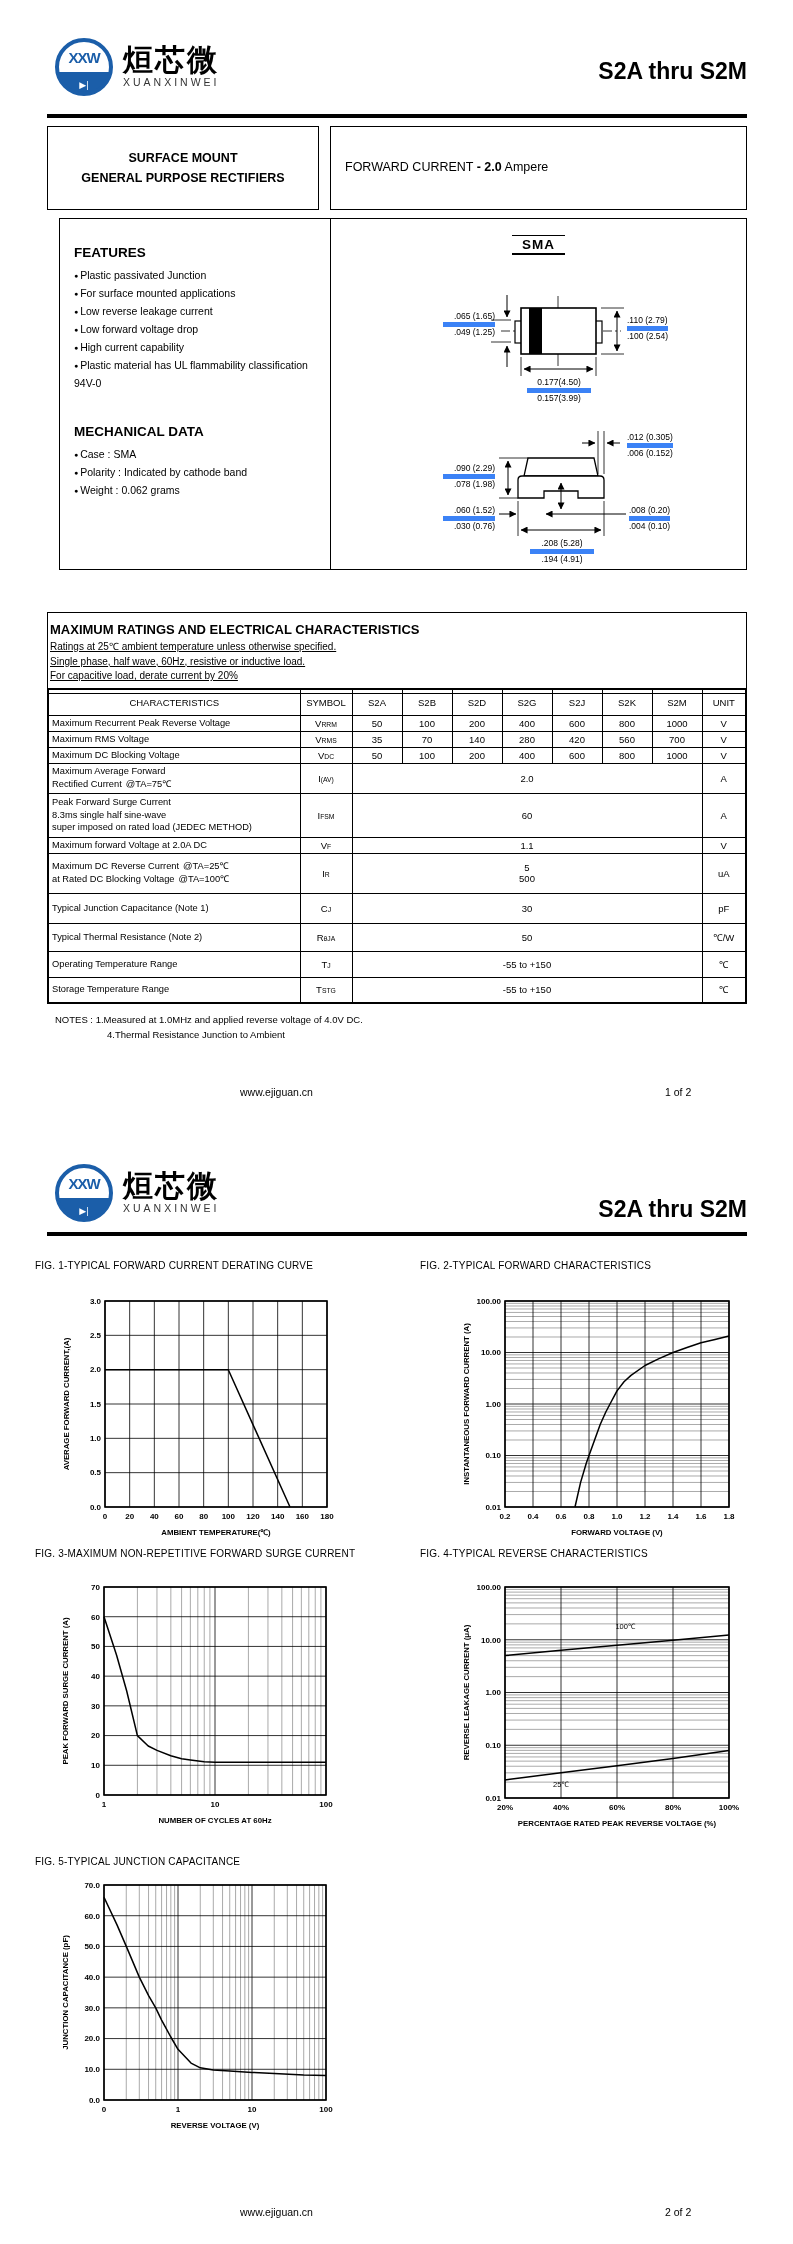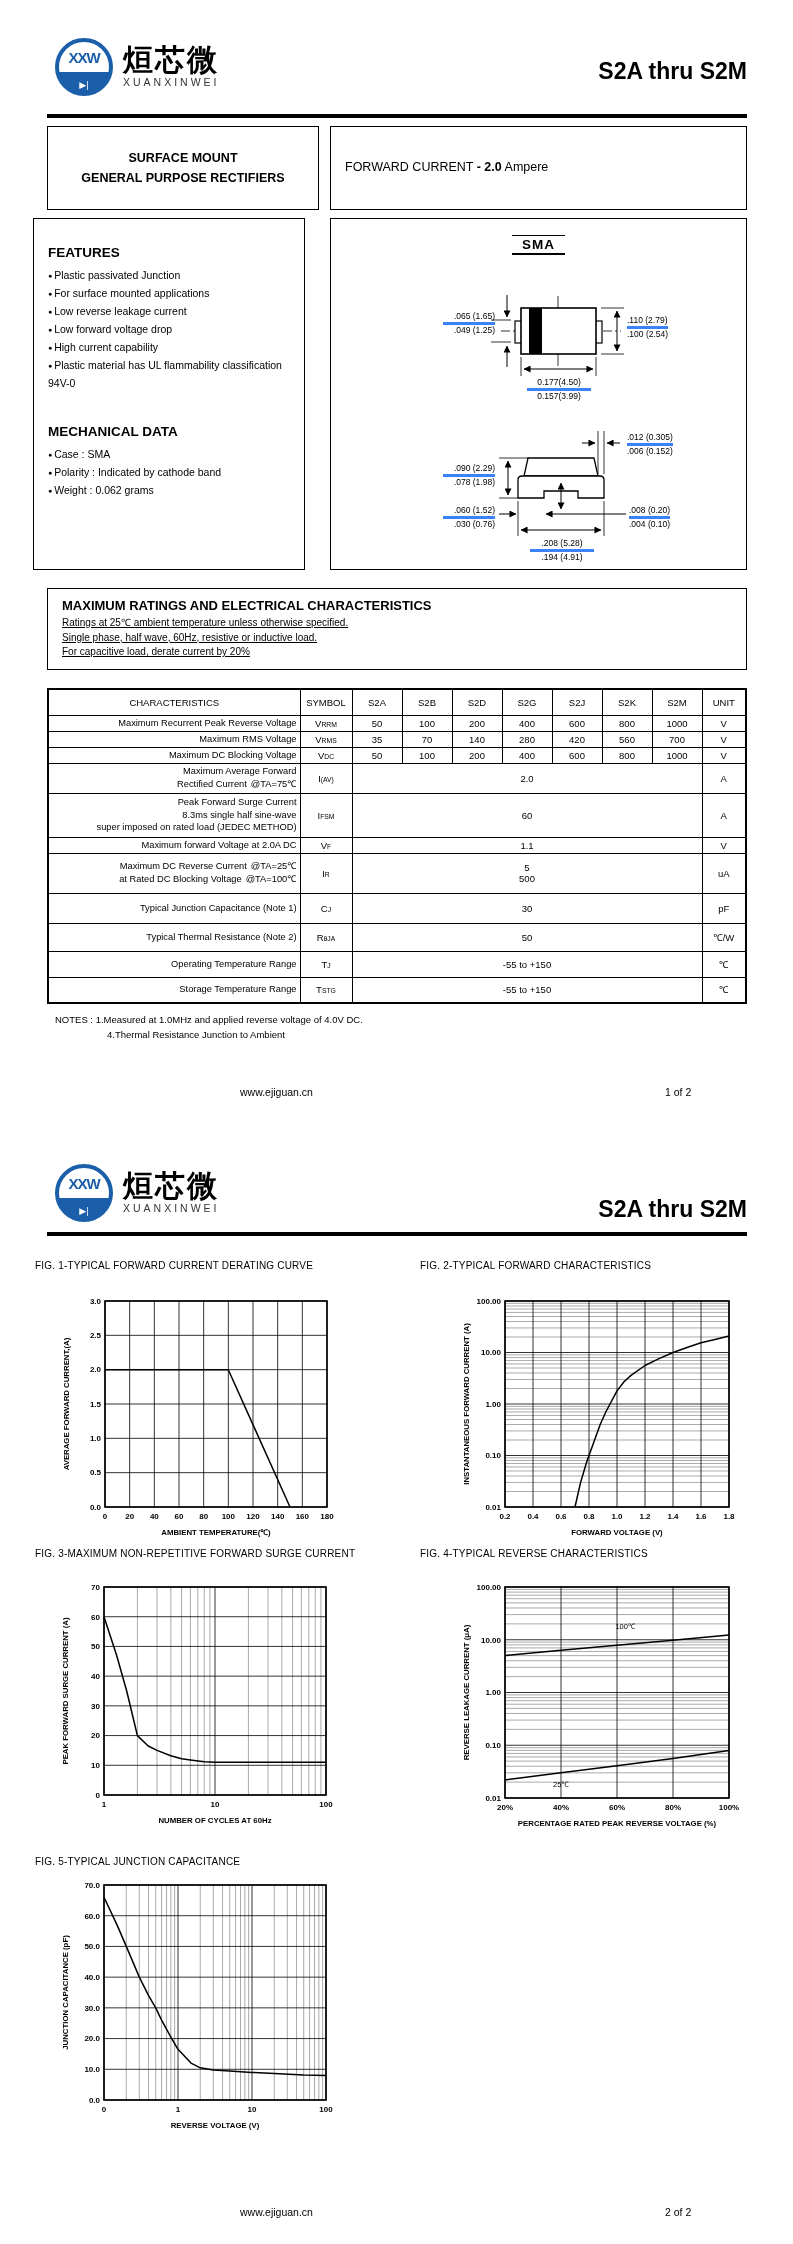--- a/index.html
+++ b/index.html
@@ -19,51 +19,51 @@
   .box{border:1.5px solid #000;box-sizing:border-box;}
   .twoLine{display:flex;flex-direction:column;justify-content:center;
     font-weight:bold;font-size:12.5px;line-height:1.6;text-align:center;}
   .rvbox{display:flex;flex-direction:column;justify-content:center;
     font-size:12.5px;line-height:1.7;padding-left:14px;}
   .rvbox b{font-weight:bold;}
   .featbox{padding:26px 14px;box-sizing:border-box;}
   .h-feat{font-size:13.5px;font-weight:bold;margin:0 0 6px 0;}
   ul.bullets{list-style:none;margin:0;padding:0;font-size:10.5px;line-height:1.72;}
   ul.bullets li::before{content:"● ";font-size:7px;vertical-align:1px;}
-  .ratings-head{padding:9px 14px;box-sizing:border-box;}
+  .ratings-head{padding:9px 2px;box-sizing:border-box;margin-top:24px;}
   .ratings-head .t{font-size:13px;font-weight:bold;margin-bottom:3px;}
   .ratings-head .l{font-size:10px;line-height:1.45;text-decoration:underline;}
   
   table.ratings{border-collapse:collapse;border:2px solid #000000;table-layout:fixed;width:700px;
     font-size:9.5px;}
   table.ratings th,table.ratings td{border:1px solid #000;padding:1px 3px;vertical-align:middle;box-sizing:border-box;}
   table.ratings th{font-weight:normal;text-align:center;height:26px;font-size:9.5px;}
   table.ratings td.lbl{text-align:left;font-size:9.3px;}
   table.ratings td.val,table.ratings td.unit,table.ratings td.sym{text-align:center;}
   table.ratings .sub{font-size:6.8px;}
-  .lline{display:flex;justify-content:flex-end;line-height:1.35;}
+  .lline{display:flex;justify-content:flex-start;line-height:1.35;}
   .lline .cond{margin-left:4px;}
   table.ratings tbody tr{height:16px;}
   table.ratings tbody tr:nth-child(4){height:30px;}
   table.ratings tbody tr:nth-child(5){height:44px;}
   table.ratings tbody tr:nth-child(7){height:40px;}
   table.ratings tbody tr:nth-child(8){height:30px;}
   table.ratings tbody tr:nth-child(9){height:28px;}
   table.ratings tbody tr:nth-child(10){height:26px;}
   table.ratings tbody tr:nth-child(11){height:26px;}
   .notes{font-size:9.5px;line-height:1.6;}
   .footer-url{font-size:10.5px;}
   .footer-page{font-size:10.5px;}
   
   .pkgname{position:absolute;top:16px;left:0;width:100%;text-align:center;}
   .pkgname span{display:inline-block;border-top:1px solid #000;border-bottom:2px solid #000;
      padding:1px 10px;font-size:13.5px;font-weight:bold;letter-spacing:1px;}
   .dim{position:absolute;font-size:8.5px;line-height:1.35;white-space:nowrap;}
   .dim span{display:block;}
-  .dim .t{border-bottom:3px solid #3b82f6;}
+  .dim .t{border-bottom:5px solid #3b82f6;}
   .dim.ra{text-align:right;}
   .dim.ctr{text-align:center;}
   .figcap{font-size:10px;letter-spacing:0.2px;}
 </style>
 </head>
 <body>
 
 <div class="page">
 
   <div class="abs" style="left:47px;top:36px;width:700px;height:78px;">
@@ -86,21 +86,21 @@
     <div>GENERAL PURPOSE RECTIFIERS</div>
   </div>
   <div class="abs box rvbox" style="left:330px;top:126px;width:417px;height:84px;">
     <div>
       <span>FORWARD CURRENT</span>
       <b>- 2.0</b>
       <span>Ampere</span>
     </div>
   </div>
 
-  <div class="abs box featbox" style="left:33px;top:218px;width:272px;height:352px;">
+  <div class="abs box featbox" style="left:59px;top:218px;width:272px;height:352px;">
     <div class="h-feat">FEATURES</div>
     <ul class="bullets">
       <li>Plastic passivated Junction</li>
       <li>For surface mounted applications</li>
       <li>Low reverse leakage current</li>
       <li>Low forward voltage drop</li>
       <li>High current capability</li>
       <li>Plastic material has UL flammability classification 94V-0</li>
     </ul>
     <div class="h-feat" style="margin-top:32px;">MECHANICAL DATA</div>

